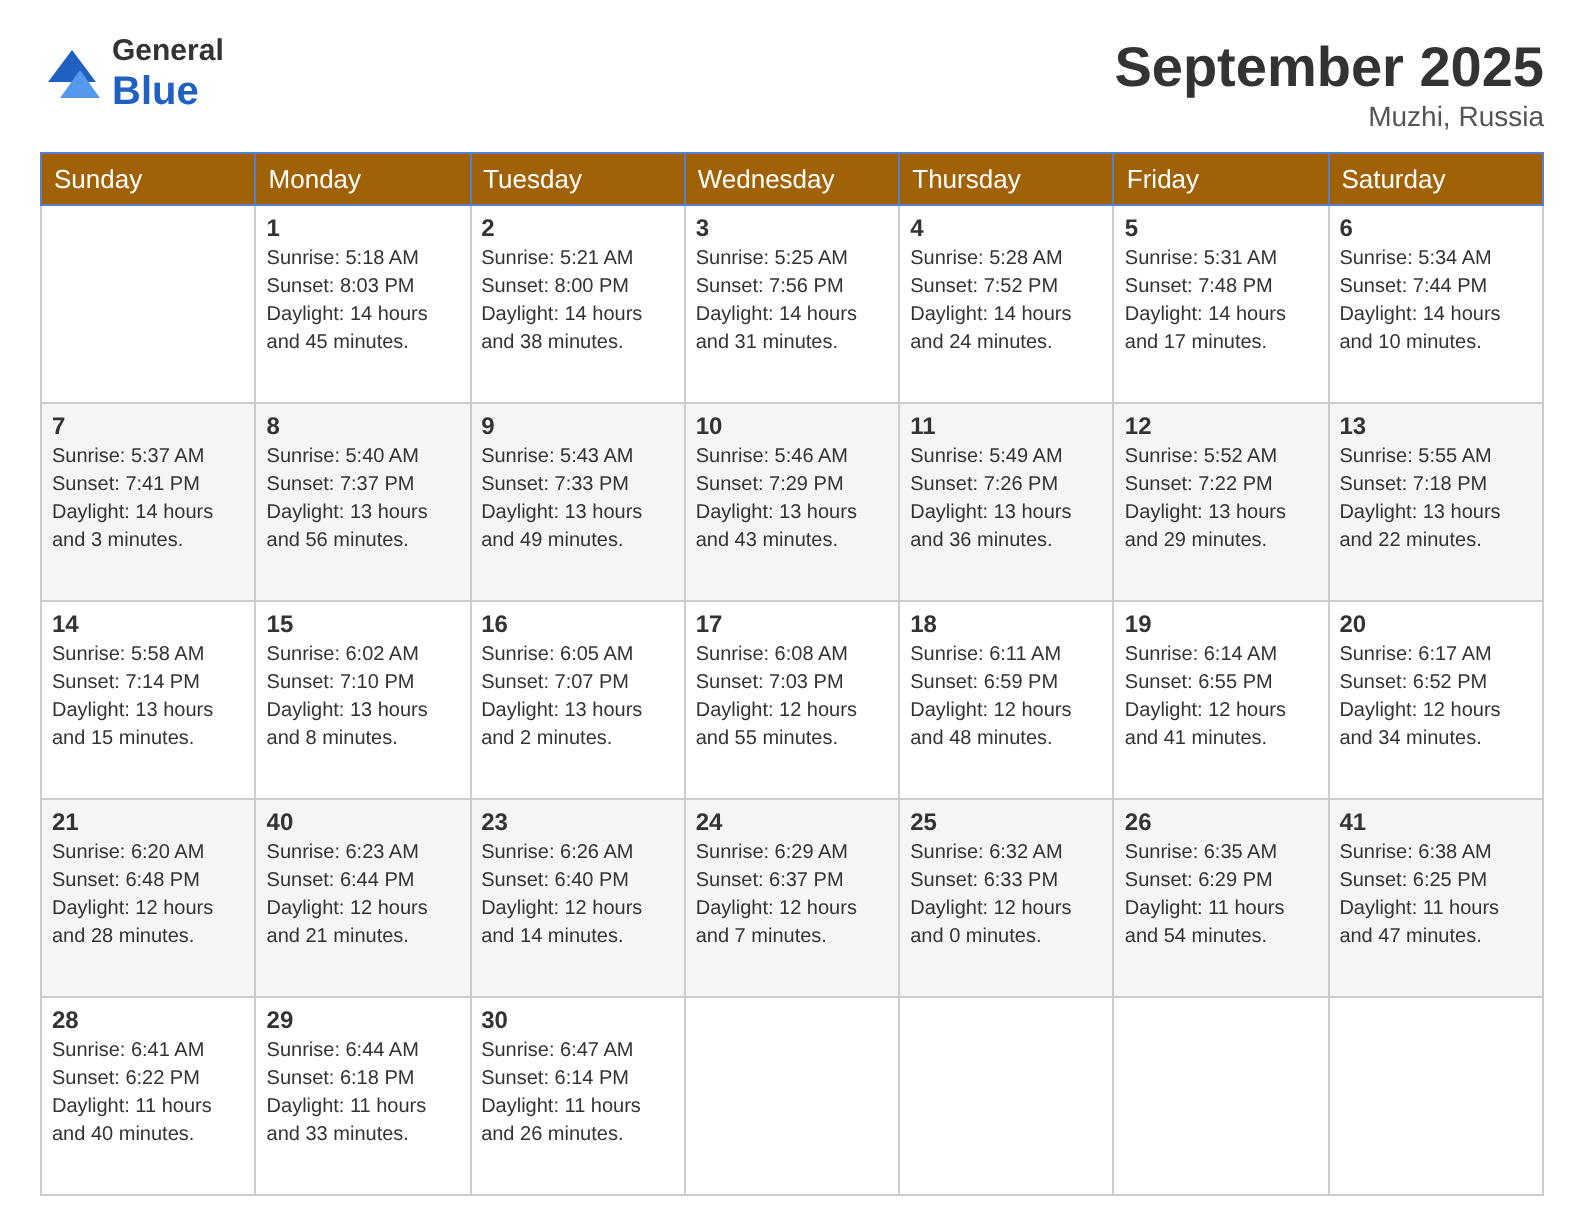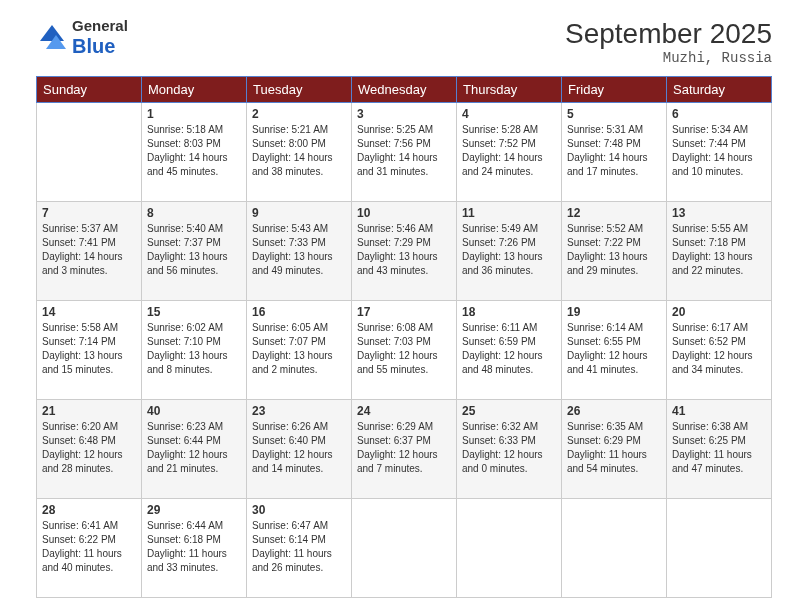--- a/index.html
+++ b/index.html
@@ -6,21 +6,21 @@
     body {
       width: 792px;
       height: 612px;
       font-family: Arial, sans-serif;
       background: #fff;
       overflow: hidden;
     }
     .page {
       width: 792px;
       height: 612px;
-      padding: 18px 20px 14px 36px;
+      padding: 18px 20px 14px 20px;
       display: flex;
       flex-direction: column;
     }
     .header {
       display: flex;
       justify-content: space-between;
       align-items: flex-start;
       margin-bottom: 10px;
     }
     .logo {
@@ -46,36 +46,35 @@
     .logo-icon {
       width: 32px;
       height: 32px;
     }
     .title-block {
       text-align: right;
     }
     .main-title {
       font-size: 28px;
       color: #333;
-      font-weight: normal;
+      font-weight: bold;
     }
     .subtitle {
       font-size: 14px;
       color: #555;
-      font-family: Liberation Mono, monospace;
     }
     .calendar {
       border: 1px solid #ccc;
       border-collapse: collapse;
       width: 100%;
       flex: 1;
       table-layout: fixed;
     }
     .calendar th {
-      background-color: #7f1d1d;
+      background-color: #a16207;
       color: #fff;
       text-align: left;
       padding: 5px 6px;
       font-size: 13px;
       font-weight: normal;
       border: 1px solid #5580d0;
     }
     .calendar td {
       border: 1px solid #ccc;
       vertical-align: top;

